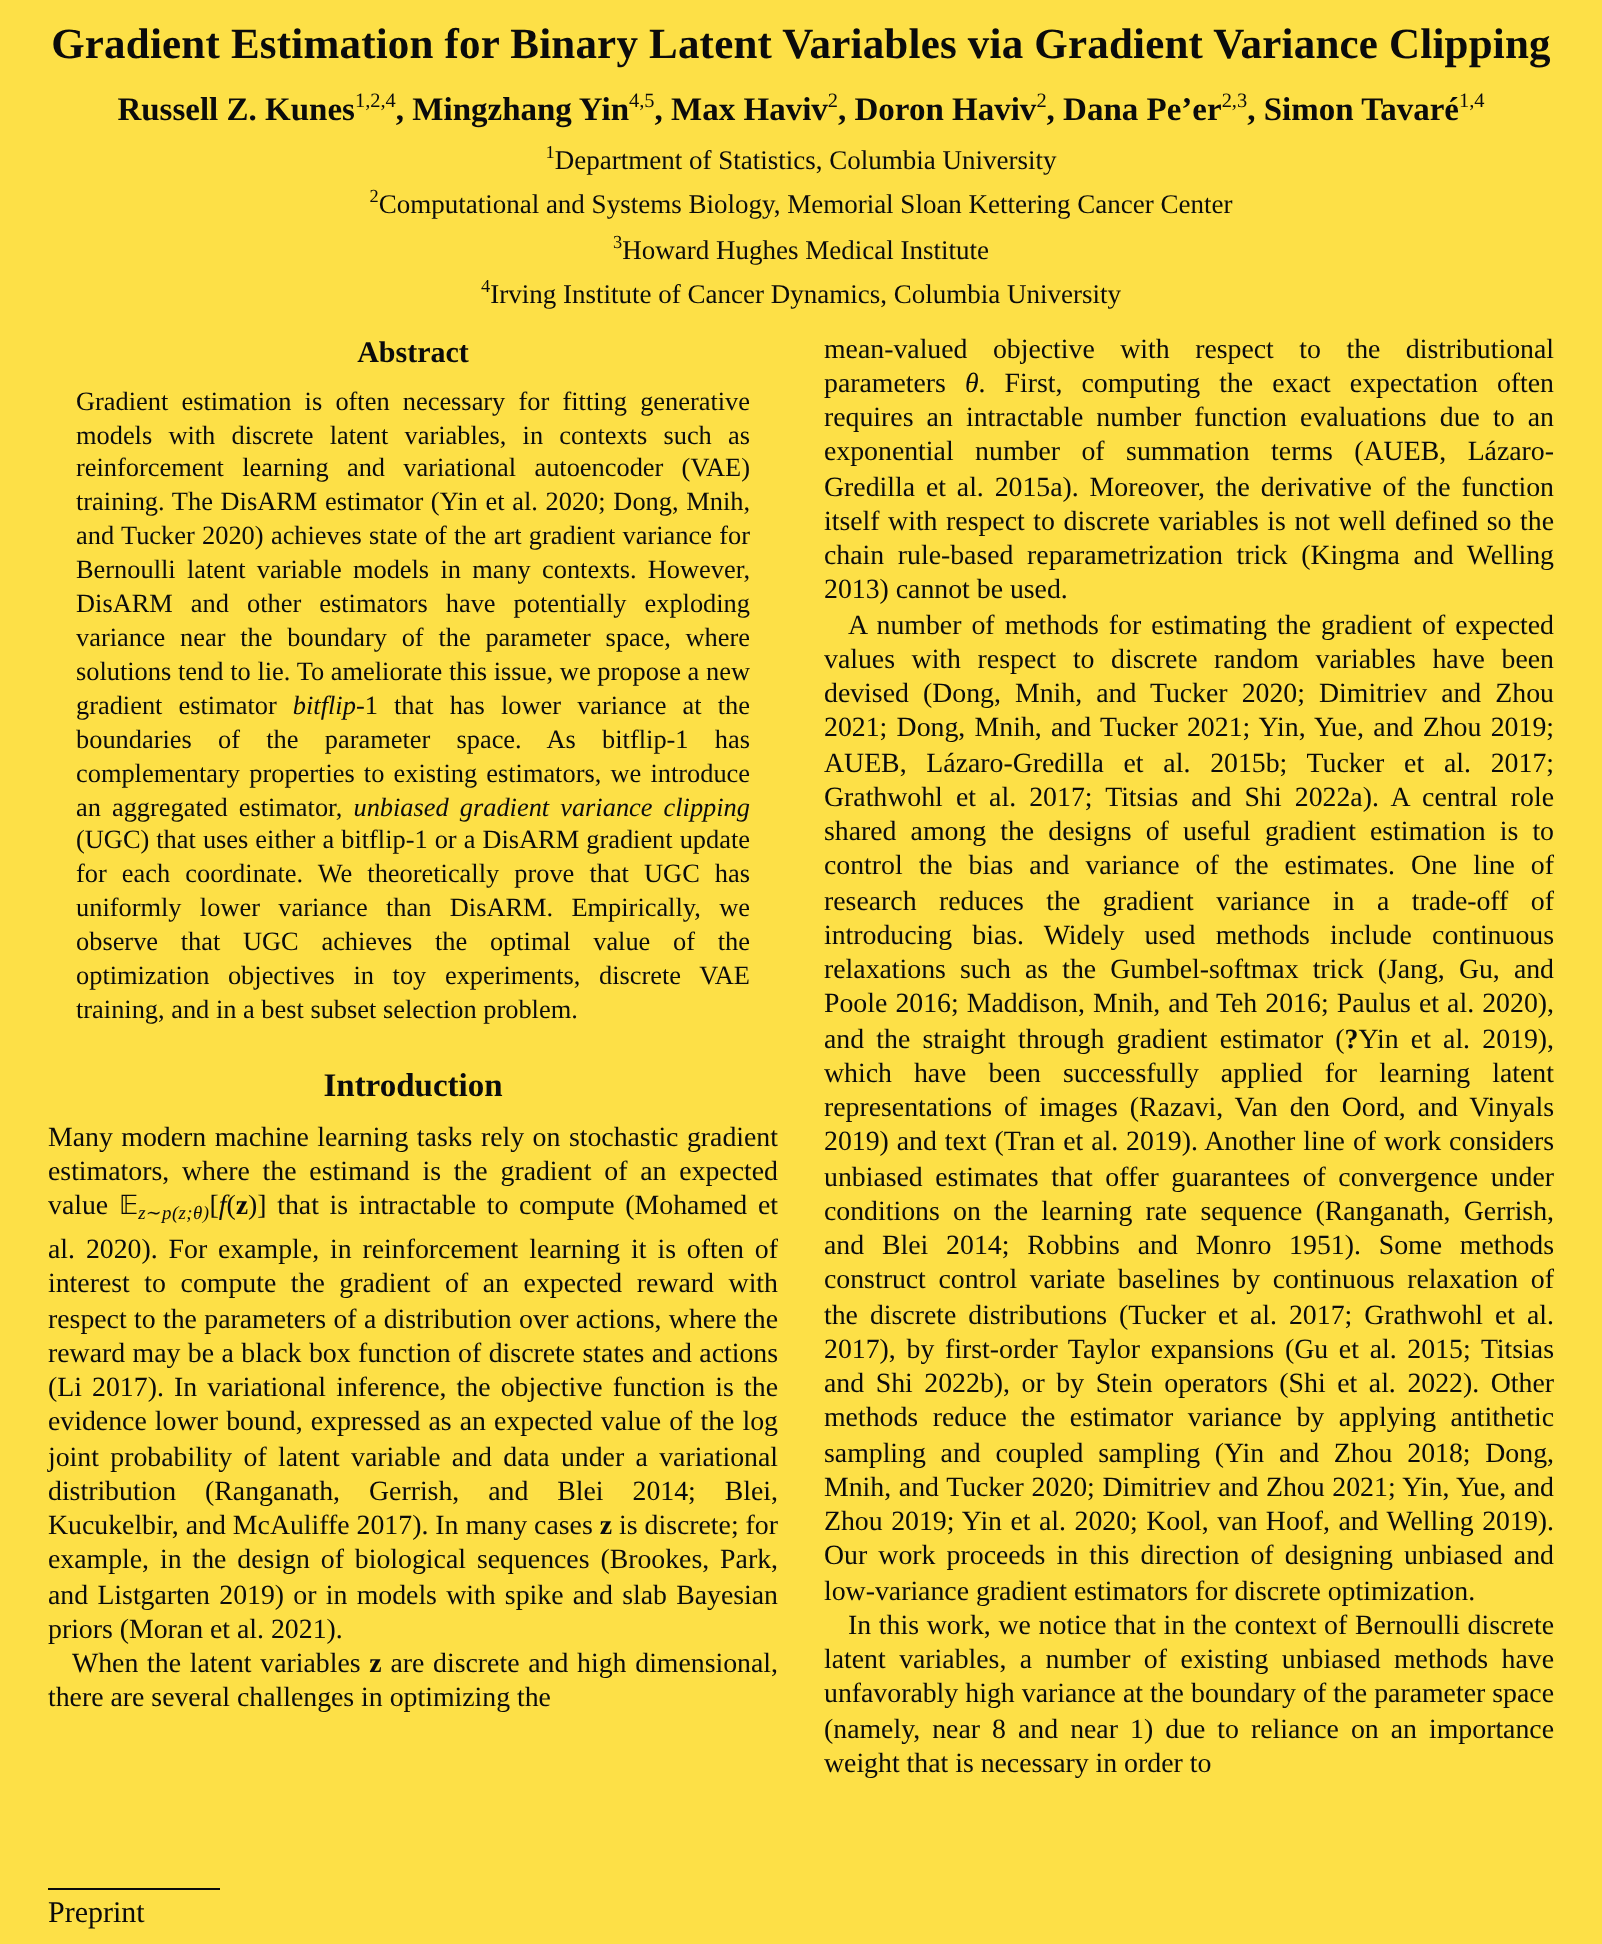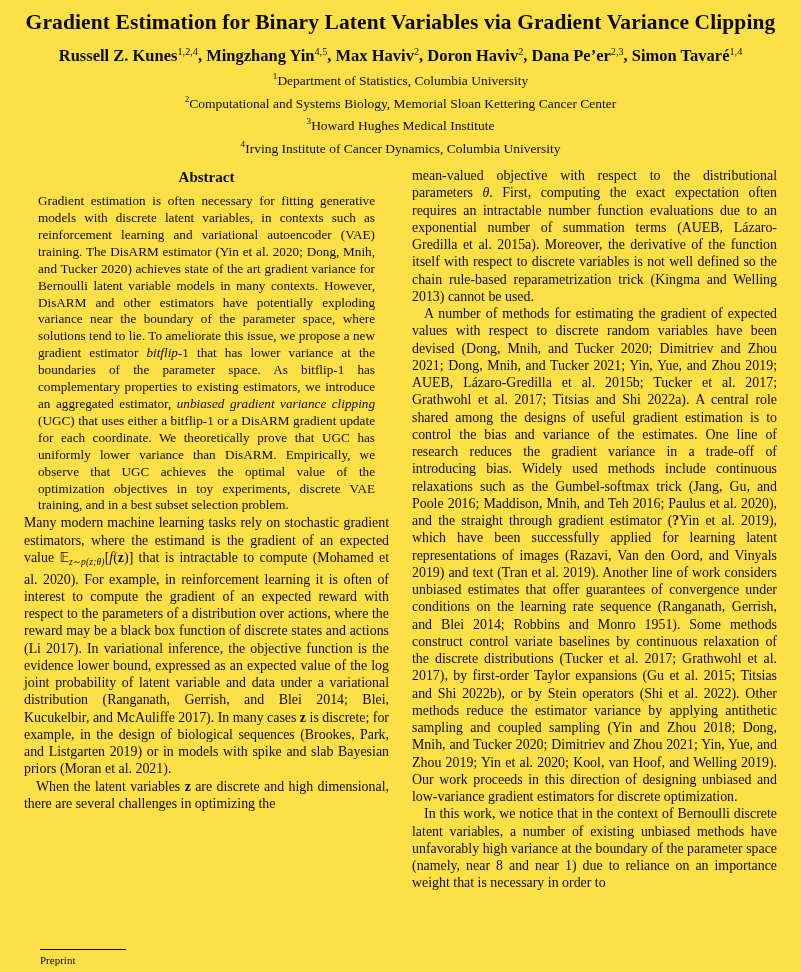--- a/index.html
+++ b/index.html
@@ -80,23 +80,23 @@
   .seg-b { font-weight: bold; }
   .seg-math { font-family: "DejaVu Sans", "DejaVu Serif", serif; font-size: 95%; }
   .seg-sub {
     font-size: 68%;
     font-style: italic;
     vertical-align: -0.28em;
     letter-spacing: 0.2px;
   }
   .footnote {
     position: absolute;
-    left: 40px;
+    left: 24px;
     bottom: 6px;
-    font-size: 11px;
+    font-size: 15px;
   }
   .footnote-rule {
     width: 86px;
     border-top: 1.4px solid #0b0b0b;
     margin-bottom: 4px;
   }
 </style>
 </head>
 <body>
 
@@ -114,20 +114,21 @@
     <div><sup>3</sup><span>Howard Hughes Medical Institute</span></div>
     <div><sup>4</sup><span>Irving Institute of Cancer Dynamics, Columbia University</span></div>
   </div>
 
   <div class="columns">
 
     <section class="col">
       <h2 class="abstract-heading">Abstract</h2>
       <p class="abstract-body"><span>Gradient estimation is often necessary for fitting generative models with discrete latent variables, in contexts such as reinforcement learning and variational autoencoder (VAE) training. The DisARM estimator (Yin et al. 2020; Dong, Mnih, and Tucker 2020) achieves state of the art gradient variance for Bernoulli latent variable models in many contexts. However, DisARM and other estimators have potentially exploding variance near the boundary of the parameter space, where solutions tend to lie. To ameliorate this issue, we propose a new gradient estimator </span><span class="seg-i">bitflip</span><span>-1 that has lower variance at the boundaries of the parameter space. As bitflip-1 has complementary properties to existing estimators, we introduce an aggregated estimator, </span><span class="seg-i">unbiased gradient variance clipping</span><span> (UGC) that uses either a bitflip-1 or a DisARM gradient update for each coordinate. We theoretically prove that UGC has uniformly lower variance than DisARM. Empirically, we observe that UGC achieves the optimal value of the optimization objectives in toy experiments, discrete VAE training, and in a best subset selection problem.</span></p>
 
+      <h2 class="section-heading">Introduction</h2>
       <p class="body-par"><span>Many modern machine learning tasks rely on stochastic gradient estimators, where the estimand is the gradient of an expected value </span><span class="seg-math">𝔼</span><span class="seg-sub">z∼p(z;θ)</span><span>[</span><span class="seg-i">f</span><span>(</span><span class="seg-b">z</span><span>)] that is intractable to compute (Mohamed et al. 2020). For example, in reinforcement learning it is often of interest to compute the gradient of an expected reward with respect to the parameters of a distribution over actions, where the reward may be a black box function of discrete states and actions (Li 2017). In variational inference, the objective function is the evidence lower bound, expressed as an expected value of the log joint probability of latent variable and data under a variational distribution (Ranganath, Gerrish, and Blei 2014; Blei, Kucukelbir, and McAuliffe 2017). In many cases </span><span class="seg-b">z</span><span> is discrete; for example, in the design of biological sequences (Brookes, Park, and Listgarten 2019) or in models with spike and slab Bayesian priors (Moran et al. 2021).</span></p>
       <p class="body-par indent"><span>When the latent variables </span><span class="seg-b">z</span><span> are discrete and high dimensional, there are several challenges in optimizing the</span></p>
     </section>
 
     <section class="col">
       <p class="body-par"><span>mean-valued objective with respect to the distributional parameters </span><span class="seg-i">θ</span><span>. First, computing the exact expectation often requires an intractable number function evaluations due to an exponential number of summation terms (AUEB, Lázaro-Gredilla et al. 2015a). Moreover, the derivative of the function itself with respect to discrete variables is not well defined so the chain rule-based reparametrization trick (Kingma and Welling 2013) cannot be used.</span></p>
       <p class="body-par indent"><span>A number of methods for estimating the gradient of expected values with respect to discrete random variables have been devised (Dong, Mnih, and Tucker 2020; Dimitriev and Zhou 2021; Dong, Mnih, and Tucker 2021; Yin, Yue, and Zhou 2019; AUEB, Lázaro-Gredilla et al. 2015b; Tucker et al. 2017; Grathwohl et al. 2017; Titsias and Shi 2022a). A central role shared among the designs of useful gradient estimation is to control the bias and variance of the estimates. One line of research reduces the gradient variance in a trade-off of introducing bias. Widely used methods include continuous relaxations such as the Gumbel-softmax trick (Jang, Gu, and Poole 2016; Maddison, Mnih, and Teh 2016; Paulus et al. 2020), and the straight through gradient estimator (</span><span class="seg-b">?</span><span>Yin et al. 2019), which have been successfully applied for learning latent representations of images (Razavi, Van den Oord, and Vinyals 2019) and text (Tran et al. 2019). Another line of work considers unbiased estimates that offer guarantees of convergence under conditions on the learning rate sequence (Ranganath, Gerrish, and Blei 2014; Robbins and Monro 1951). Some methods construct control variate baselines by continuous relaxation of the discrete distributions (Tucker et al. 2017; Grathwohl et al. 2017), by first-order Taylor expansions (Gu et al. 2015; Titsias and Shi 2022b), or by Stein operators (Shi et al. 2022). Other methods reduce the estimator variance by applying antithetic sampling and coupled sampling (Yin and Zhou 2018; Dong, Mnih, and Tucker 2020; Dimitriev and Zhou 2021; Yin, Yue, and Zhou 2019; Yin et al. 2020; Kool, van Hoof, and Welling 2019). Our work proceeds in this direction of designing unbiased and low-variance gradient estimators for discrete optimization.</span></p>
       <p class="body-par indent"><span>In this work, we notice that in the context of Bernoulli discrete latent variables, a number of existing unbiased methods have unfavorably high variance at the boundary of the parameter space (namely, near 8 and near 1) due to reliance on an importance weight that is necessary in order to</span></p>
     </section>
 

